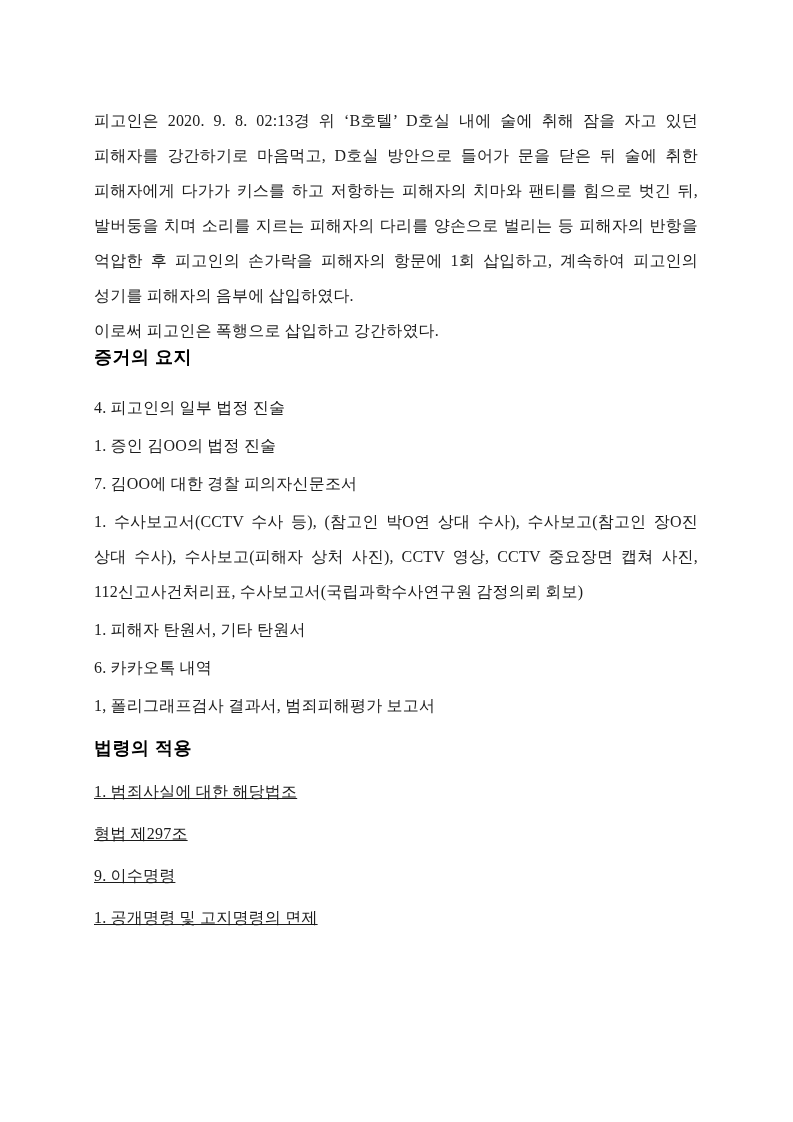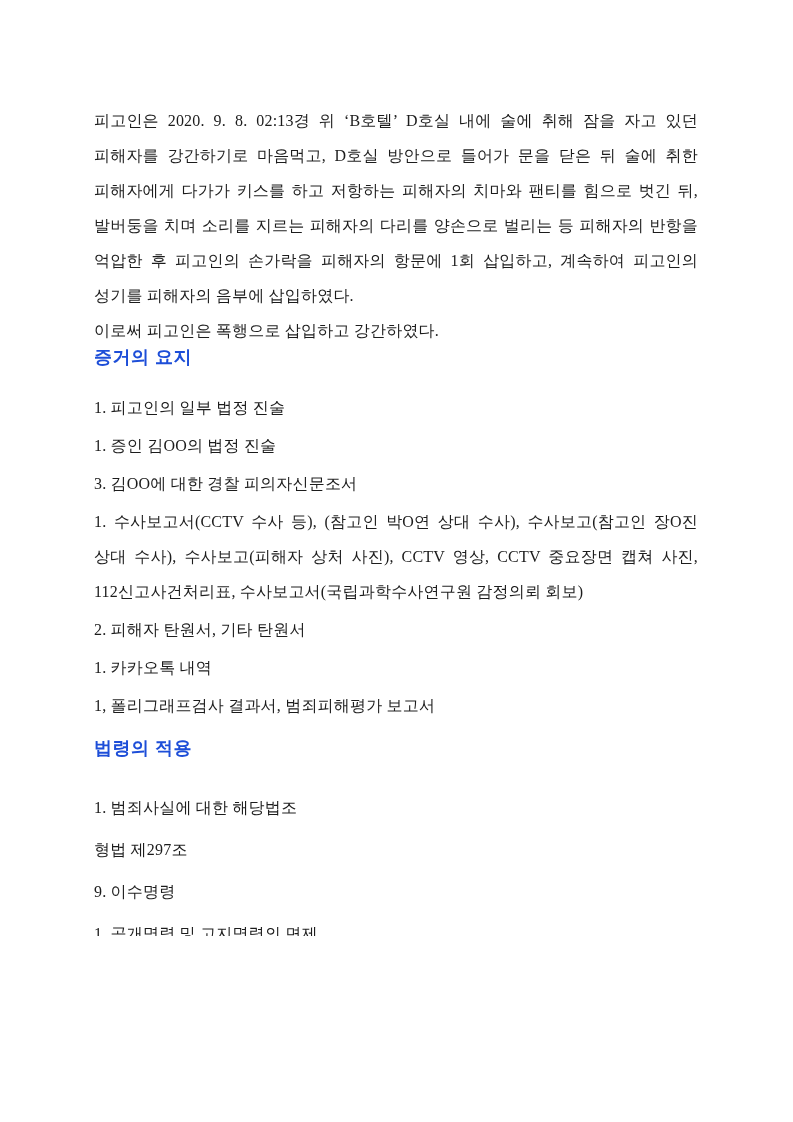--- a/index.html
+++ b/index.html
@@ -25,50 +25,50 @@
     overflow-wrap: break-word;
     letter-spacing: 0.2px;
   }
 
   .section-heading {
     font-family: "Liberation Sans", "DejaVu Sans", sans-serif;
     font-weight: 700;
     font-size: 18px;
     line-height: 19px;
     letter-spacing: 0.5px;
-    color: #1d4ed8;
+    color: #000000;
     margin: 0 0 23px 0;
   }
 
   .section-heading.second {
-    margin: 16px 0 32px 0;
+    margin: 16px 0 16px 0;
   }
 
   .evidence .list-item { margin: 0 0 3px 0; }
-  .law .list-item      { margin: 0 0 7px 0; }
+  .law .list-item      { margin: 0 0 7px 0; text-decoration: underline; }
 </style>
 </head>
 <body>
 
 <div class="page">
 
   <section>
     <p class="body-text">피고인은 2020. 9. 8. 02:13경 위 ‘B호텔’ D호실 내에 술에 취해 잠을 자고 있던 피해자를 강간하기로 마음먹고, D호실 방안으로 들어가 문을 닫은 뒤 술에 취한 피해자에게 다가가 키스를 하고 저항하는 피해자의 치마와 팬티를 힘으로 벗긴 뒤, 발버둥을 치며 소리를 지르는 피해자의 다리를 양손으로 벌리는 등 피해자의 반항을 억압한 후 피고인의 손가락을 피해자의 항문에 1회 삽입하고, 계속하여 피고인의 성기를 피해자의 음부에 삽입하였다.</p>
     <p class="body-text">이로써 피고인은 폭행으로 삽입하고 강간하였다.</p>
   </section>
 
   <h2 class="section-heading">증거의 요지</h2>
 
   <section class="evidence">
-    <p class="body-text list-item">1. 피고인의 일부 법정 진술</p>
+    <p class="body-text list-item">4. 피고인의 일부 법정 진술</p>
     <p class="body-text list-item">1. 증인 김OO의 법정 진술</p>
-    <p class="body-text list-item">3. 김OO에 대한 경찰 피의자신문조서</p>
+    <p class="body-text list-item">7. 김OO에 대한 경찰 피의자신문조서</p>
     <p class="body-text list-item">1. 수사보고서(CCTV 수사 등), (참고인 박O연 상대 수사), 수사보고(참고인 장O진 상대 수사), 수사보고(피해자 상처 사진), CCTV 영상, CCTV 중요장면 캡쳐 사진, 112신고사건처리표, 수사보고서(국립과학수사연구원 감정의뢰 회보)</p>
-    <p class="body-text list-item">2. 피해자 탄원서, 기타 탄원서</p>
-    <p class="body-text list-item">1. 카카오톡 내역</p>
+    <p class="body-text list-item">1. 피해자 탄원서, 기타 탄원서</p>
+    <p class="body-text list-item">6. 카카오톡 내역</p>
     <p class="body-text list-item">1, 폴리그래프검사 결과서, 범죄피해평가 보고서</p>
   </section>
 
   <h2 class="section-heading second">법령의 적용</h2>
 
   <section class="law">
     <p class="body-text list-item">1. 범죄사실에 대한 해당법조</p>
     <p class="body-text list-item">형법 제297조</p>
     <p class="body-text list-item">9. 이수명령</p>
     <p class="body-text list-item">1. 공개명령 및 고지명령의 면제</p>

